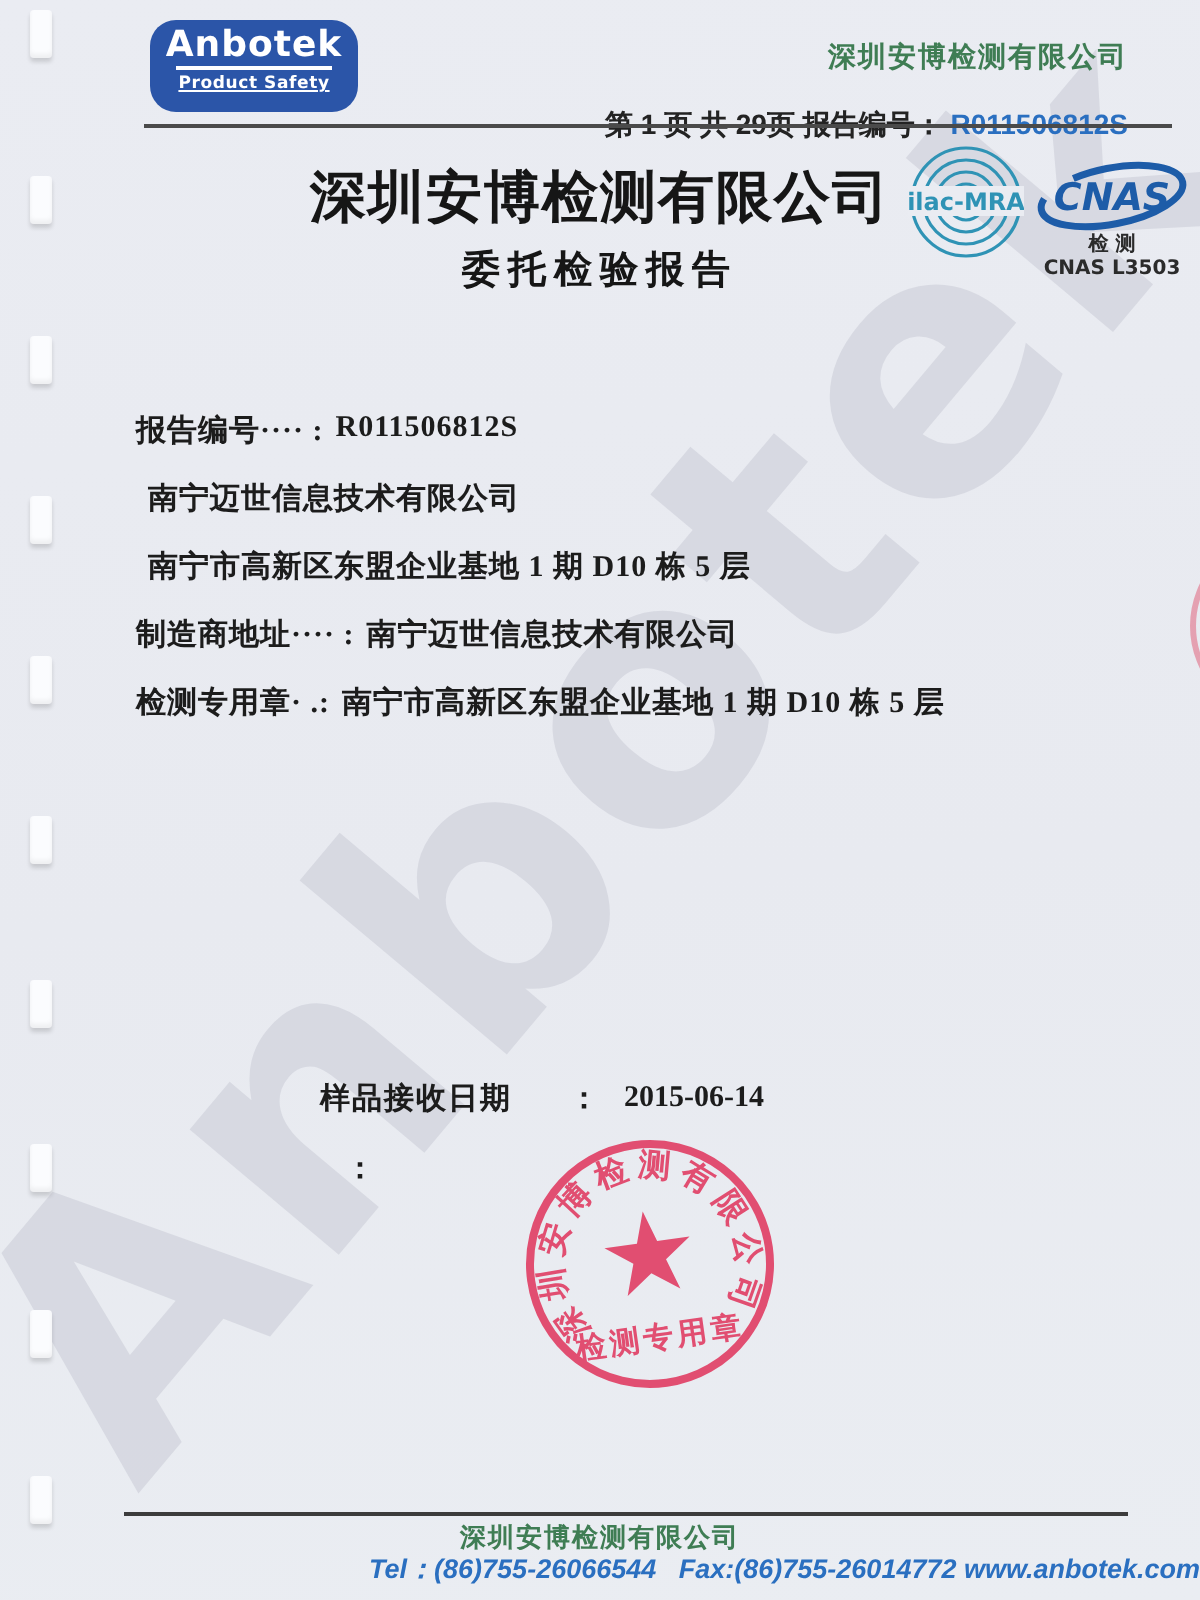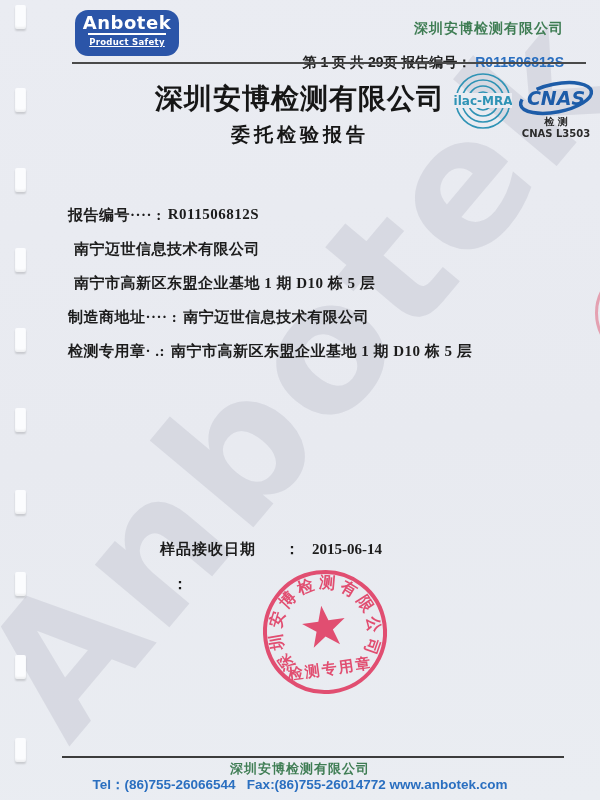--- a/index.html
+++ b/index.html
@@ -63,23 +63,23 @@
   .stamp-star{fill:#e0375e;font-size:56px;}
   .stamp-caption{fill:#e0375e;font-size:15px;font-weight:700;letter-spacing:2px;}
   
   .edge-arc{position:absolute;left:595px;top:265px;width:90px;height:90px;
     border:3px solid rgba(224,70,100,.45);border-radius:50%;z-index:3;}
   
   .footer-rule{position:absolute;left:62px;top:756px;width:502px;height:2px;background:#3c3c3c;}
   .footer-company{position:absolute;left:0;top:760px;width:100%;text-align:center;
     font-family:"Liberation Sans","DejaVu Sans",sans-serif;
     font-size:13px;font-weight:700;color:#3f7d54;letter-spacing:1px;}
-  .footer-contact{position:absolute;left:0;top:776px;width:100%;text-align:center;
+  .footer-contact{position:absolute;left:0;top:776px;width:100%;text-align:right;
     font-family:"Liberation Sans","DejaVu Sans",sans-serif;
-    font-size:13.5px;font-weight:700;color:#2a6fc0;white-space:pre;}
+    font-size:13.5px;font-weight:700;color:#2a6fc0;white-space:pre;font-style:italic;}
   svg text{font-family:"DejaVu Sans","Liberation Sans",sans-serif;}
 </style>
 </head>
 <body>
 
 <div id="page">
 
   <div class="watermark">Anbotek</div>
 
   <div class="content">

